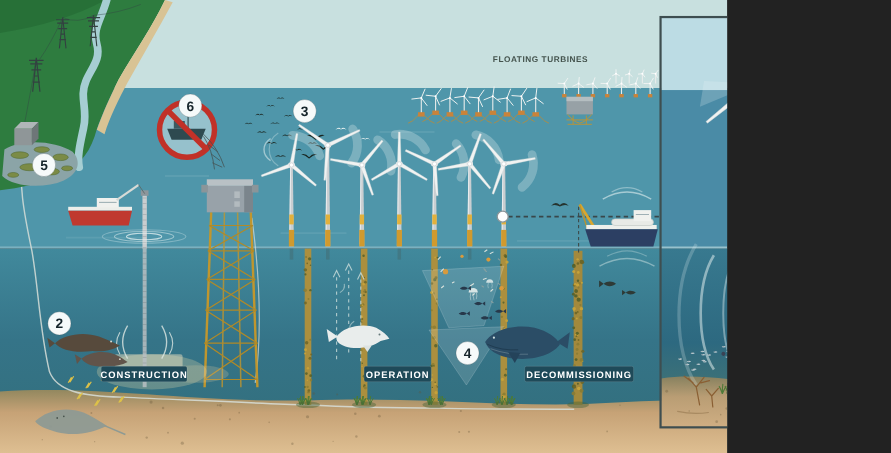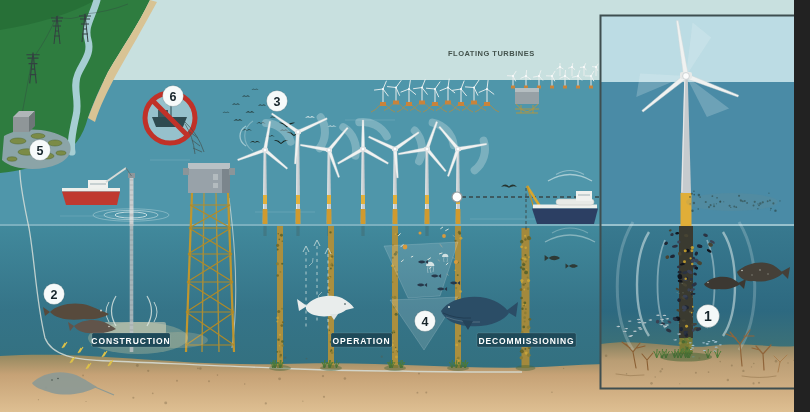--- a/index.html
+++ b/index.html
@@ -1,16 +1,16 @@
 <!DOCTYPE html>
 <html><head>
 <meta charset="utf-8">
 <style>
   html,body{margin:0;padding:0;background:#222;}
-  .scene{width:794px;height:412px;position:relative;font-family:"Liberation Sans",sans-serif;overflow:hidden;}
+  .scene{width:661px;height:412px;position:relative;font-family:"Liberation Sans",sans-serif;overflow:hidden;}
   svg{display:block;}
   text{font-family:"Liberation Sans","DejaVu Sans",sans-serif;}
   .stage-lbl{font-weight:bold;font-size:8.5px;fill:#ffffff;letter-spacing:.9px;}
   .flt-lbl{font-weight:bold;font-size:7.5px;fill:#44534d;letter-spacing:.5px;}
   .badge-num{font-weight:bold;font-size:12.5px;fill:#16252b;}
   .badge-num-lg{font-weight:bold;font-size:14px;fill:#16252b;}
 </style>
 </head>
 <body>
 

